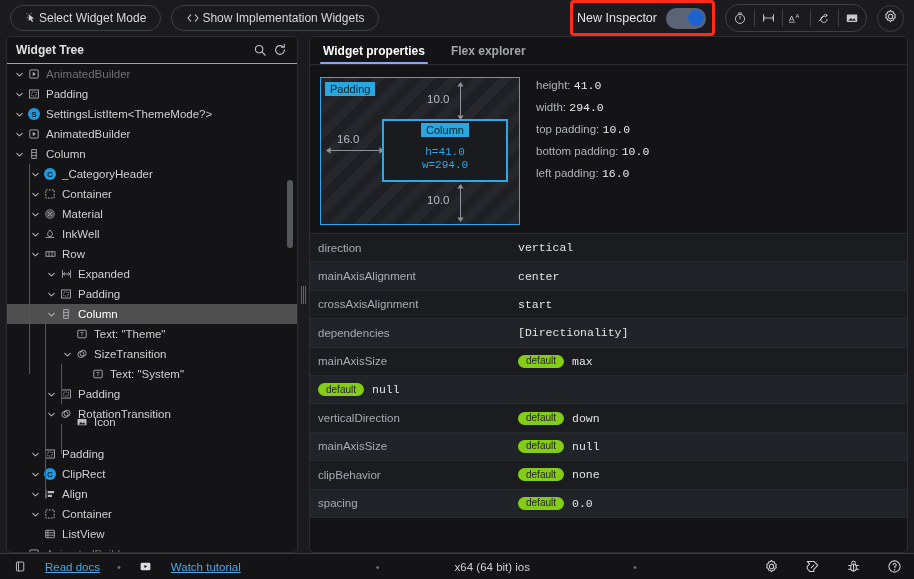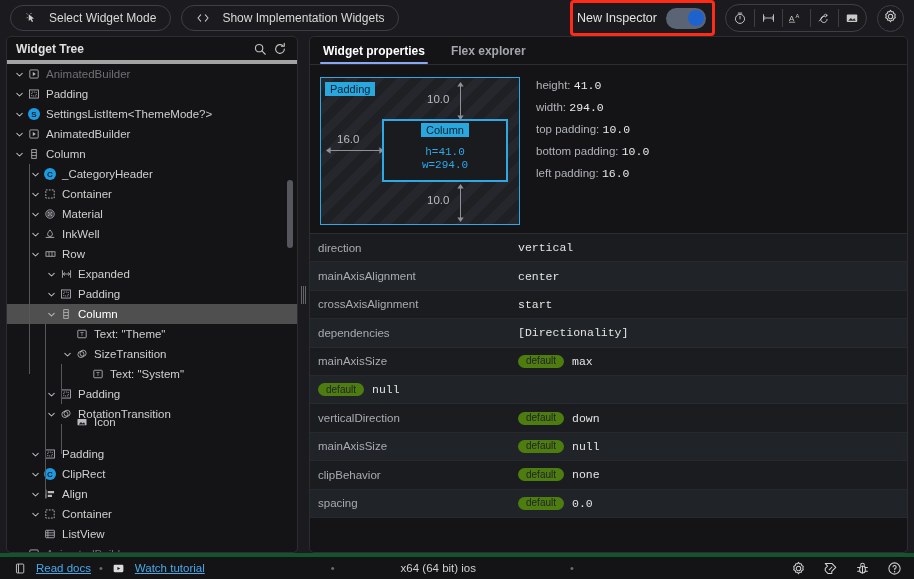--- a/index.html
+++ b/index.html
@@ -14,21 +14,21 @@
 
   
   .toolbar {
     height: 36px; flex: 0 0 36px;
     display: flex; align-items: center;
     padding: 0 10px; gap: 10px;
     background: #1b1b1f;
   }
   .pill {
     height: 26px; border: 1px solid #3c3f44; border-radius: 13px;
-    display: flex; align-items: center; gap: 12px;
+    display: flex; align-items: center; gap: 2px;
     padding: 0 14px; font-size: 12px; color: #d9d9d9;
     background: transparent; cursor: pointer; white-space: nowrap;
   }
   .pill svg { display: block; }
   .toolbar-spacer { flex: 1 1 auto; }
 
   .inspector-highlight {
     position: relative;
     border: 3px solid #ff2b17;
     border-radius: 4px;
@@ -74,21 +74,21 @@
     border-radius: 5px;
     display: flex; flex-direction: column;
     min-height: 0; overflow: hidden;
   }
 
   
   .tree-panel { width: 292px; flex: 0 0 292px; }
   .tree-head {
     height: 27px; flex: 0 0 27px;
     display: flex; align-items: center; padding: 0 7px 0 9px;
-    border-bottom: 4px solid #a3a3a3;
+    border-bottom: 1px solid #a3a3a3;
   }
   .tree-head .title { font-size: 12px; color: #e0e0e0; font-weight: bold; flex: 1 1 auto; }
   .head-icon { width: 20px; height: 20px; display:flex; align-items:center; justify-content:center; cursor: pointer; }
 
   .tree-body { flex: 1 1 auto; position: relative; overflow: hidden; }
   .tree-scroll { position: absolute; inset: 0; }
   .trow {
     height: 20px; display: flex; align-items: center;
     font-size: 11.5px; color: #cfcfcf; white-space: nowrap;
     position: relative; cursor: pointer;
@@ -177,30 +177,30 @@
   .props { flex: 1 1 auto; overflow: hidden; border-top: 1px solid #2b2d31; }
   .prow {
     height: 28.4px; display: flex; align-items: center;
     border-bottom: 1px solid #27292d; padding-left: 8px;
   }
   .prow:nth-child(odd) { background: #1a1c20; }
   .prow:nth-child(even) { background: #202328; }
   .pname { width: 200px; flex: 0 0 200px; font-size: 11.5px; color: #a9abb0; }
   .pval { display: flex; align-items: center; gap: 8px; font-family: "Liberation Mono", monospace; font-size: 11.5px; color: #e4e4e4; }
   .defchip {
-    background: #4d7c0f; color: #22242c; font-size: 10px; font-family: "Liberation Sans", sans-serif;
+    background: #84cc16; color: #22242c; font-size: 10px; font-family: "Liberation Sans", sans-serif;
     border-radius: 8px; padding: 1.5px 8px; line-height: 1;
   }
 
   
   .status {
     height: 26px; flex: 0 0 26px;
     display: flex; align-items: center;
-    border-top: 4px solid #14532d;
-    padding: 0 8px 0 12px; gap: 8px;
+    border-top: 1px solid #14532d;
+    padding: 0 8px 0 12px; gap: 17px;
     background: #141417;
   }
   .slink { color: #4aa8e8; font-size: 11.5px; text-decoration: underline; cursor: pointer; }
   .sdot { color: #6b6d72; font-size: 11px; }
   .sicn { width: 16px; height: 16px; display: flex; align-items: center; justify-content: center; }
   .stext { font-size: 11.5px; color: #cfcfcf; }
   .sbtn { width: 24px; height: 20px; display: flex; align-items: center; justify-content: center; cursor: pointer; }
 </style>
 </head>
 <body>

